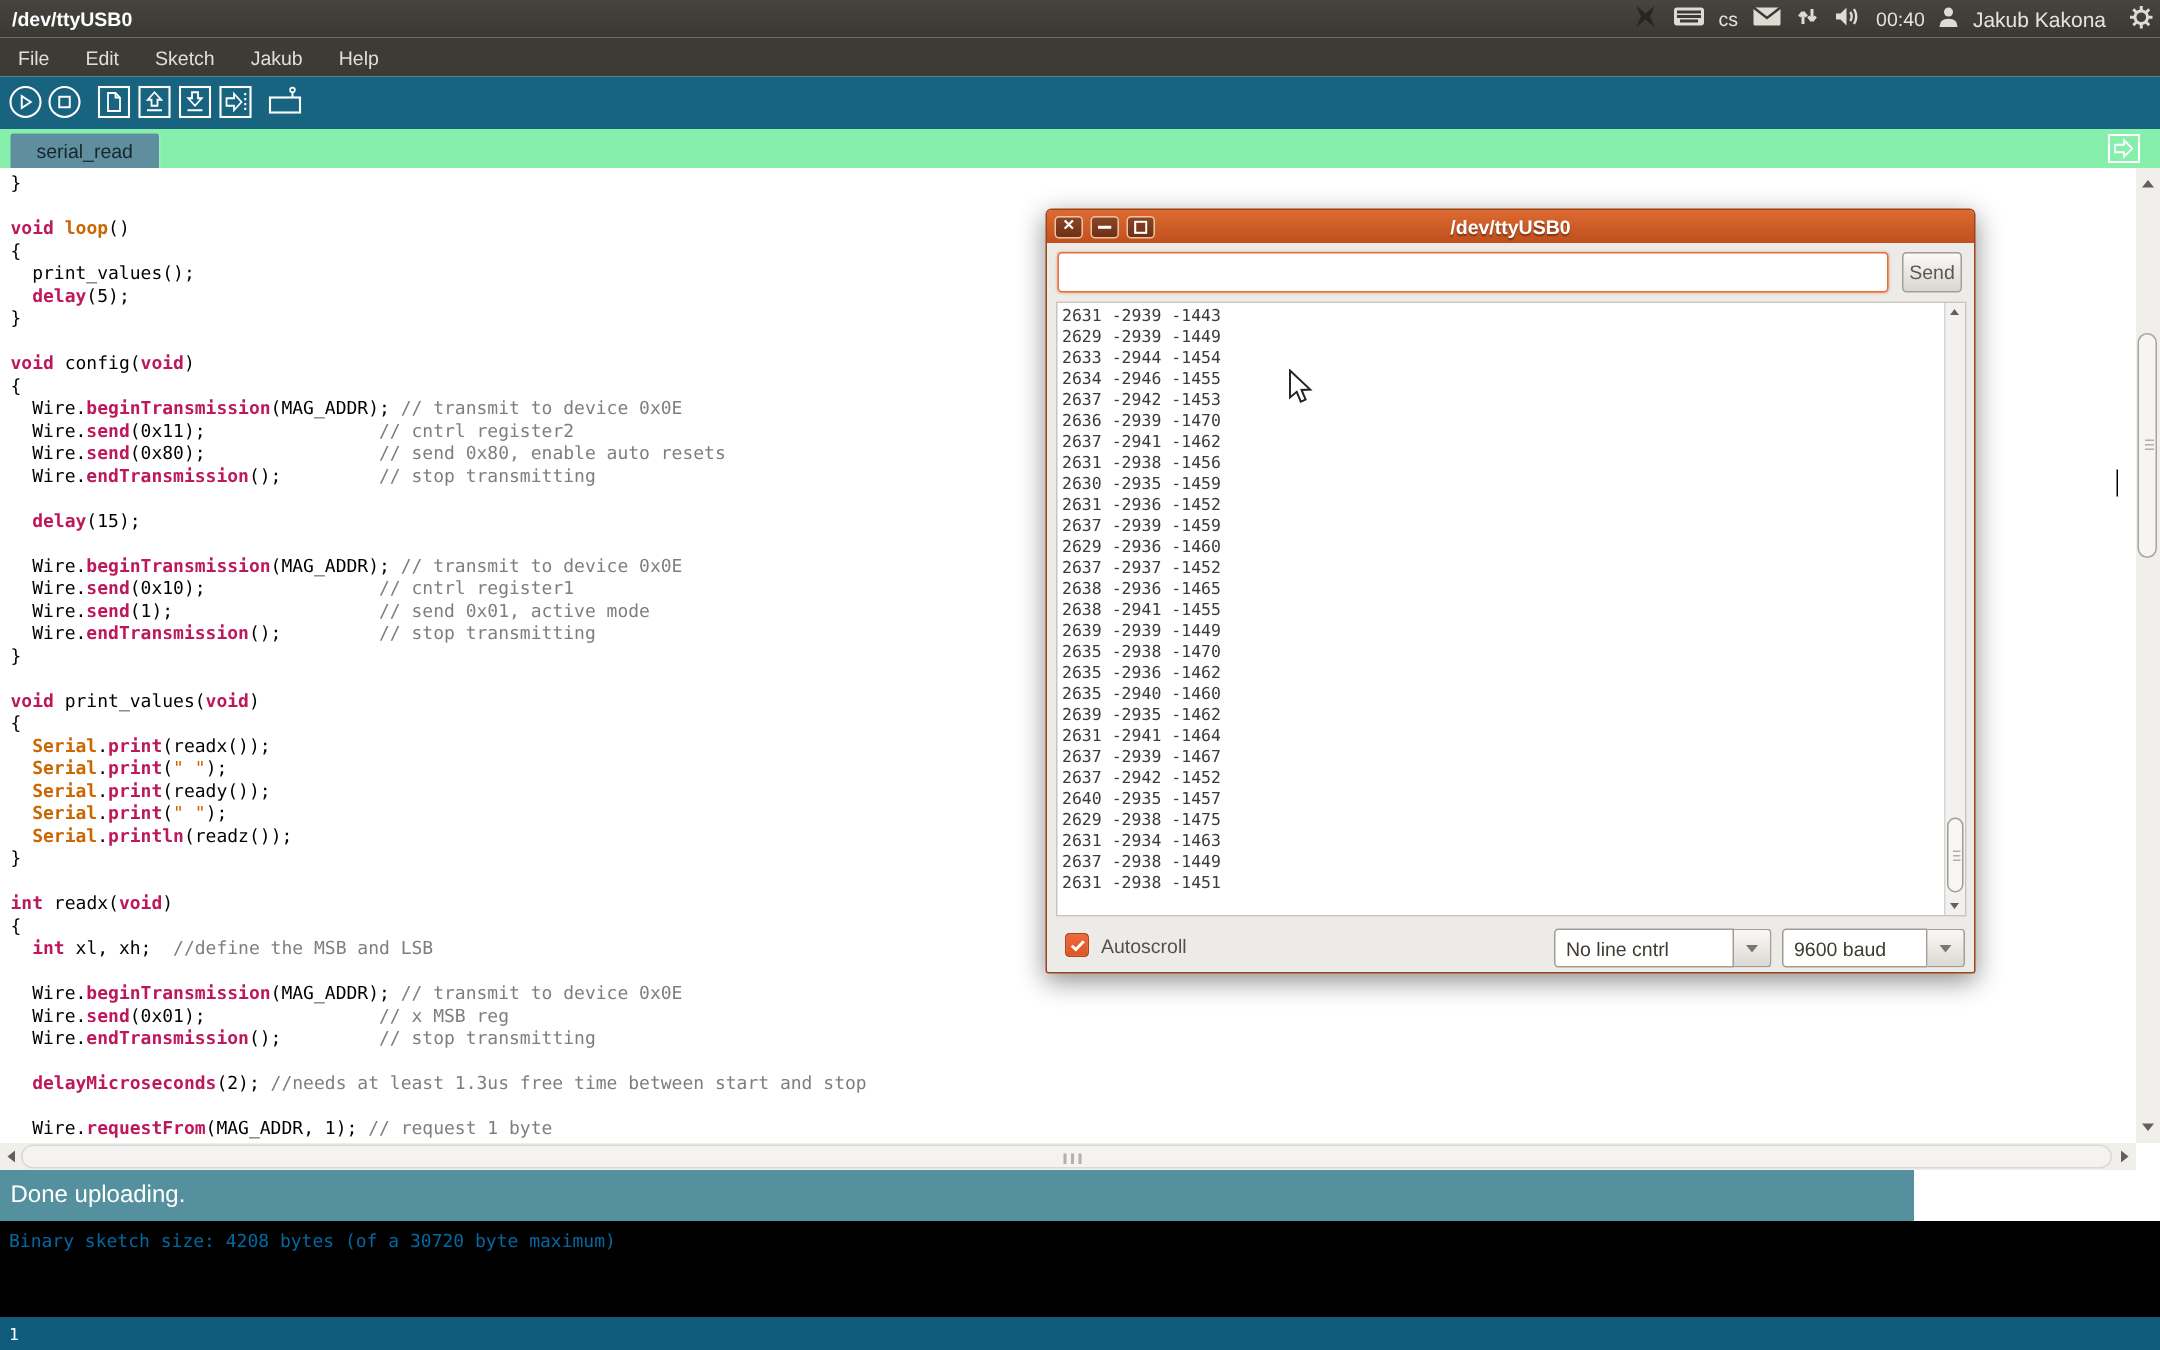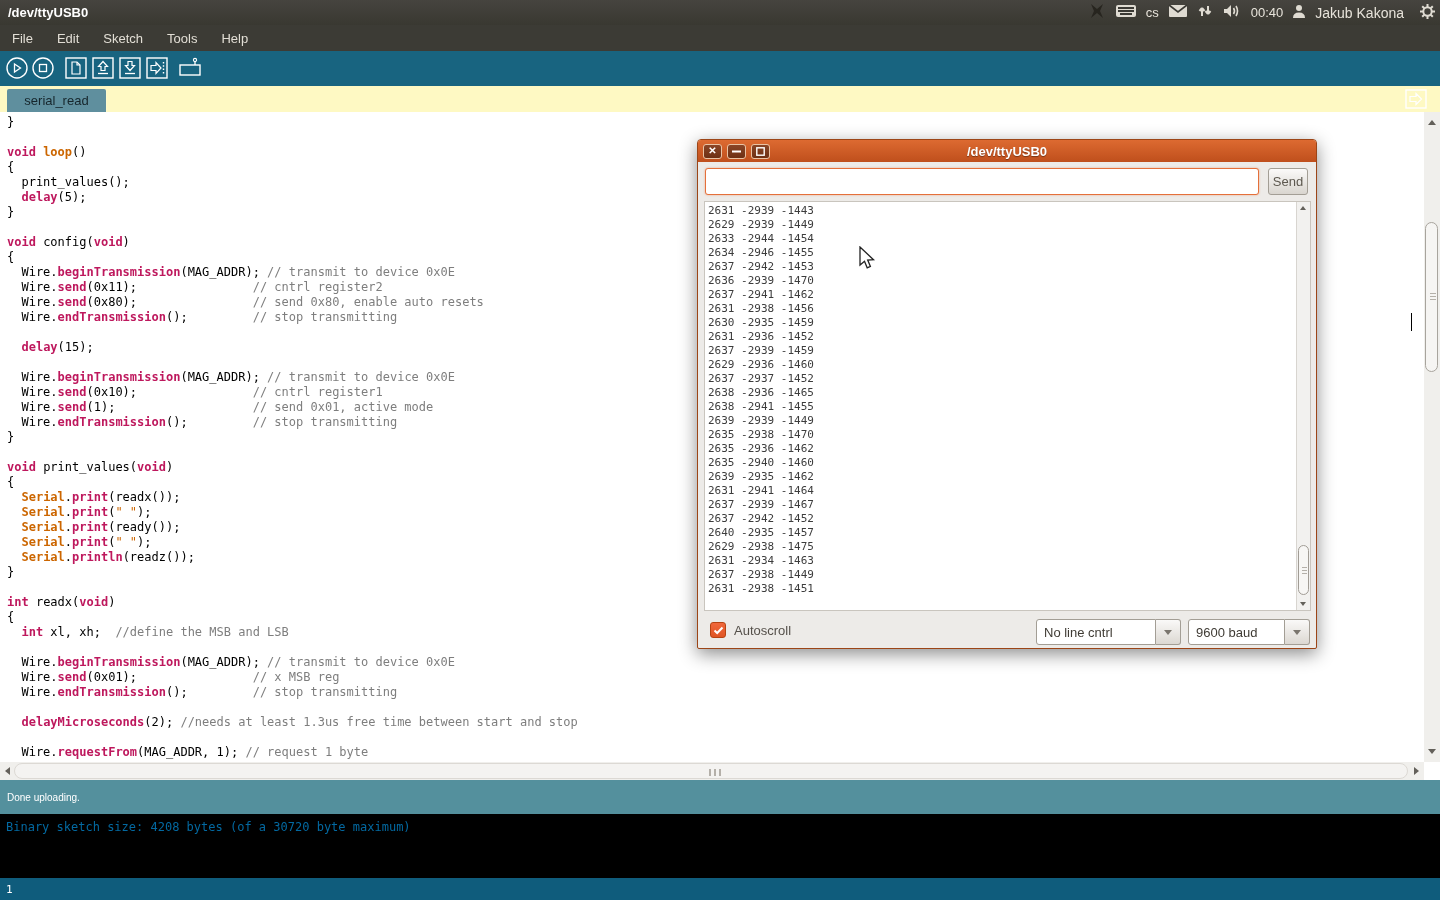--- a/index.html
+++ b/index.html
@@ -21,21 +21,21 @@
   #menu-bar { left:0; top:25px; width:1440px; height:26px; background:#3c3b35;
     display:flex; align-items:center; color:#e2ded5; font-size:13px; }
   .menu-item { padding:0 12px; height:100%; display:flex; align-items:center; cursor:default; }
   .menu-item:first-child { margin-left:0px; }
 
   
   #toolbar { left:0; top:51px; width:1440px; height:35px; background:#186480; }
   .tbtn { position:absolute; top:6px; width:22px; height:22px; }
 
   
-  #tab-bar { left:0; top:86px; width:1440px; height:26px; background:#fef9c3; }
+  #tab-bar { left:0; top:86px; width:1440px; height:26px; background:#86efac; }
   #tab-active { position:absolute; left:7px; top:3px; width:99px; height:23px;
     background:#5f8f9e; border-radius:2px 2px 0 0; color:#16262c; font-size:13px;
     display:flex; align-items:center; justify-content:center;
     box-shadow:1px 0 0 rgba(255,255,255,.15); }
   #tab-menu-btn { position:absolute; right:13px; top:3px; width:22px; height:20px; }
 
   
   #editor { left:0; top:112px; width:1424px; height:650px; background:#ffffff; overflow:hidden; }
   #code { position:absolute; left:7px; top:3px;
     font-family:"DejaVu Sans Mono", monospace; font-size:12px; line-height:15px;
@@ -54,22 +54,22 @@
   #vscroll { left:1424px; top:112px; width:16px; height:650px; background:#f0efec; }
   #vscroll-thumb { position:absolute; left:1px; top:110px; width:13px; height:150px;
     background:#f6f5f3; border:1px solid #a8a49d; border-radius:7px; }
   .vgrip { position:absolute; left:4px; width:6px; height:1px; background:#b4b0a9; }
   .arrow-up { width:0; height:0; border-left:4px solid transparent; border-right:4px solid transparent; border-bottom:5px solid #63605a; }
   .arrow-down { width:0; height:0; border-left:4px solid transparent; border-right:4px solid transparent; border-top:5px solid #63605a; }
   .arrow-left { width:0; height:0; border-top:4px solid transparent; border-bottom:4px solid transparent; border-right:5px solid #63605a; }
   .arrow-right { width:0; height:0; border-top:4px solid transparent; border-bottom:4px solid transparent; border-left:5px solid #63605a; }
 
   
-  #status-bar { left:0; top:780px; width:1440px; height:34px; background:#54909d;
-    color:#ffffff; font-size:10px; display:flex; align-items:center; padding-left:7px; }
+  #status-bar { left:0; top:780px; width:1276px; height:34px; background:#54909d;
+    color:#ffffff; font-size:16px; display:flex; align-items:center; padding-left:7px; }
   #console { left:0; top:814px; width:1440px; height:64px; background:#000000;
     color:#0369a1; font-family:"DejaVu Sans Mono", monospace; font-size:12px;
     padding:6px 0 0 6px; }
   #bottom-line { left:0; top:878px; width:1440px; height:22px; background:#0f5c7c;
     color:#ffffff; font-family:"DejaVu Sans Mono", monospace; font-size:11px;
     display:flex; align-items:center; padding-left:6px; }
 
   
   #serial-win { left:697px; top:139px; width:620px; height:510px;
     background:#edebe8; border:1px solid #9c4517; border-radius:4px 4px 2px 2px;
@@ -180,21 +180,21 @@
             </g>
           </svg>
       </span>
     </div>
   </div>
 
   <div id="menu-bar" class="abs">
     <span class="menu-item">File</span>
     <span class="menu-item">Edit</span>
     <span class="menu-item">Sketch</span>
-    <span class="menu-item">Tools</span>
+    <span class="menu-item">Jakub</span>
     <span class="menu-item">Help</span>
   </div>
 
   <div id="toolbar" class="abs">
     <span class="tbtn" style="left:6px;">
       <svg width="22" height="22" viewBox="0 0 22 22">
           <circle cx="11" cy="11" r="10" stroke="#fff" stroke-width="1.4" fill="none"></circle>
           <path d="M8.5 7 L14.5 11 L8.5 15 Z" stroke="#fff" stroke-width="1.3" fill="none"></path>
         </svg>
     </span>

